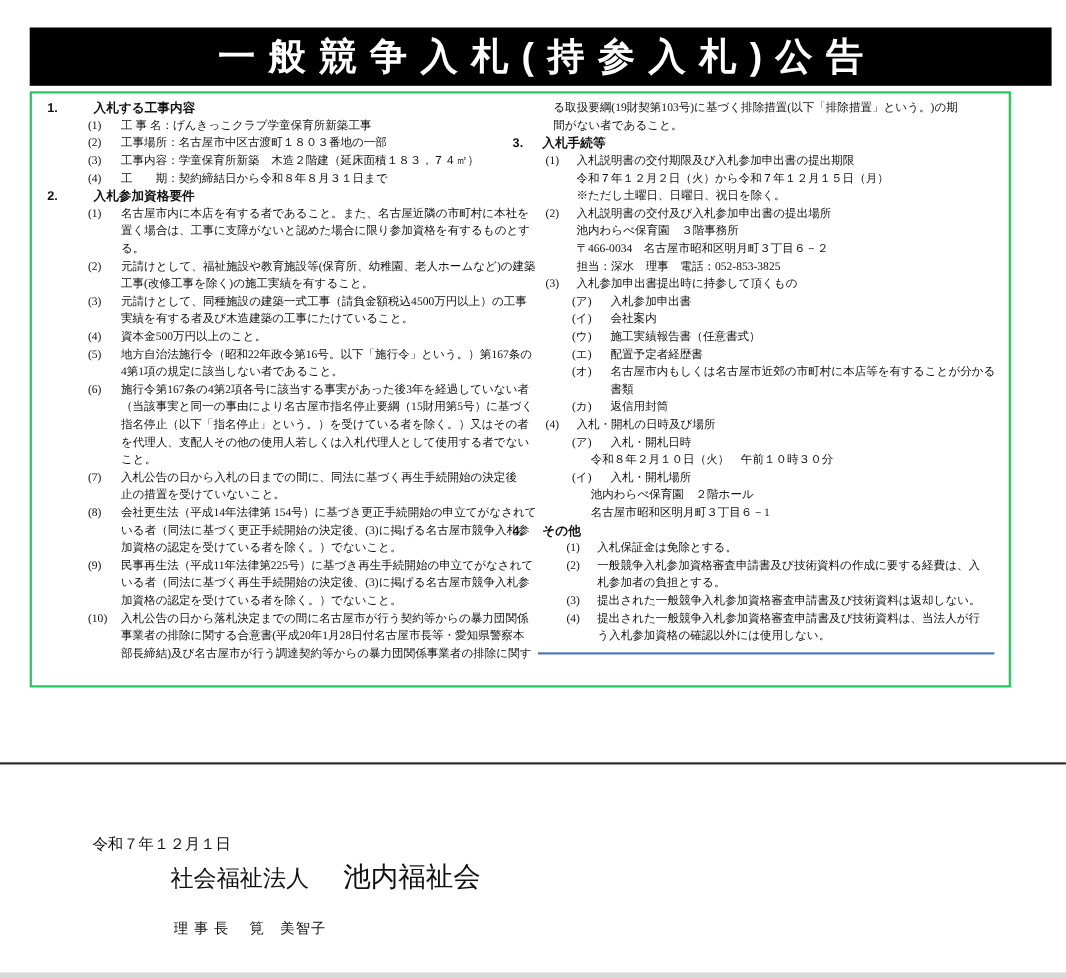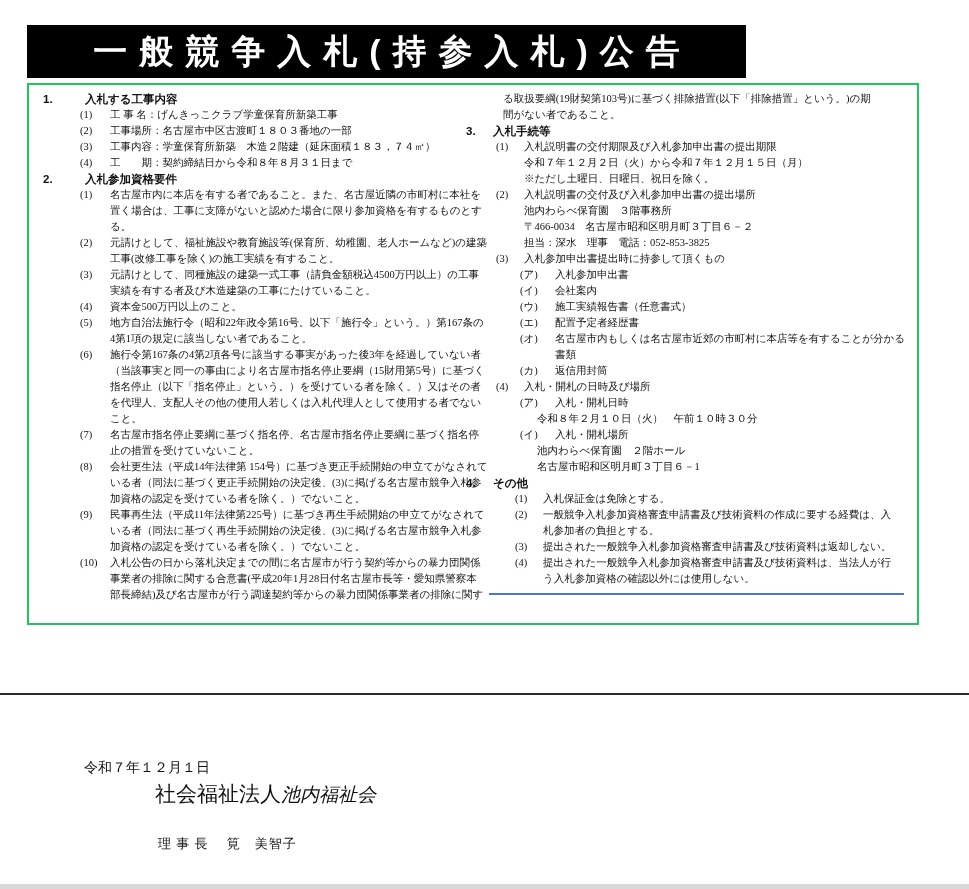--- a/index.html
+++ b/index.html
@@ -1,19 +1,19 @@
 <!DOCTYPE html>
 <html><head>
 <meta charset="utf-8">
 <style>
   html,body{margin:0;padding:0;background:#ffffff;}
   #screen{position:relative;width:969px;height:889px;background:#ffffff;overflow:hidden;
           font-family:"Liberation Serif","DejaVu Serif",serif;color:#111;}
   
-  .banner{position:absolute;left:27px;top:25px;width:719px;height:53px;background:#000000;
+  .banner{position:absolute;left:27px;top:25px;width:929px;height:53px;background:#000000;
           display:flex;align-items:center;justify-content:center;}
   .banner .ttl{color:#ffffff;font-family:"Liberation Sans","DejaVu Sans",sans-serif;
                font-weight:700;font-size:34px;letter-spacing:12px;white-space:nowrap;text-indent:12px;}
   
   .docbox{position:absolute;left:27px;top:83px;width:888px;height:538px;border:2px solid #22c55e;background:#fff;}
   .col{position:absolute;top:6px;}
   .col-left{left:14px;width:420px;}
   .col-right{left:437px;width:448px;}
   .r{line-height:16px;font-size:10.5px;white-space:nowrap;}
   .sec-row{margin-top:0;line-height:16px;font-size:11.5px;font-weight:700;white-space:nowrap;
@@ -38,21 +38,21 @@
   .col-right .lv-subsub{padding-left:71px;}
   .col-right .lv-item4{padding-left:49px;}
   .col-right .lv-item4 .lbl{width:28px;}
   .col-right .lv-item4cont{padding-left:77px;}
   .blue-rule{height:2px;width:415px;margin:6px 0 0 23px;background:#4f76c0;}
   
   .page-divider{position:absolute;left:0;top:693px;width:969px;height:2px;background:#2c2c2c;}
   .issue-date{position:absolute;left:84px;top:759px;font-size:14px;white-space:nowrap;}
   .org-line{position:absolute;left:155px;top:780px;display:flex;align-items:baseline;white-space:nowrap;}
   .org-type{font-size:21px;text-align:right;}
-  .org-name{font-size:19px;font-style:italic;}
+  .org-name{font-size:25px;margin-left:31px;}
   .signer-line{position:absolute;left:158px;top:835px;font-size:13px;letter-spacing:1px;white-space:nowrap;}
   .signer-name{margin-left:14px;}
   .bottom-strip{position:absolute;left:0;top:884px;width:969px;height:5px;background:#d9d9d9;}
 </style>
 </head>
 <body>
 
 <div id="screen">
 
   <div class="banner">
@@ -75,21 +75,21 @@
         <div class="r lv-item"><span class="lbl">(3)</span><span class="txt">元請けとして、同種施設の建築一式工事（請負金額税込4500万円以上）の工事</span></div>
         <div class="r lv-cont"><span class="txt">実績を有する者及び木造建築の工事にたけていること。</span></div>
         <div class="r lv-item"><span class="lbl">(4)</span><span class="txt">資本金500万円以上のこと。</span></div>
         <div class="r lv-item"><span class="lbl">(5)</span><span class="txt">地方自治法施行令（昭和22年政令第16号。以下「施行令」という。）第167条の</span></div>
         <div class="r lv-cont"><span class="txt">4第1項の規定に該当しない者であること。</span></div>
         <div class="r lv-item"><span class="lbl">(6)</span><span class="txt">施行令第167条の4第2項各号に該当する事実があった後3年を経過していない者</span></div>
         <div class="r lv-cont"><span class="txt">（当該事実と同一の事由により名古屋市指名停止要綱（15財用第5号）に基づく</span></div>
         <div class="r lv-cont"><span class="txt">指名停止（以下「指名停止」という。）を受けている者を除く。）又はその者</span></div>
         <div class="r lv-cont"><span class="txt">を代理人、支配人その他の使用人若しくは入札代理人として使用する者でない</span></div>
         <div class="r lv-cont"><span class="txt">こと。</span></div>
-        <div class="r lv-item"><span class="lbl">(7)</span><span class="txt">名古屋市指名停止要綱に基づく指名停、名古屋市指名停止要綱に基づく指名停</span></div>
+        <div class="r lv-item"><span class="lbl">(7)</span><span class="txt">入札公告の日から入札の日までの間に、同法に基づく再生手続開始の決定後</span></div>
         <div class="r lv-cont"><span class="txt">止の措置を受けていないこと。</span></div>
         <div class="r lv-item"><span class="lbl">(8)</span><span class="txt">会社更生法（平成14年法律第 154号）に基づき更正手続開始の申立てがなされて</span></div>
         <div class="r lv-cont"><span class="txt">いる者（同法に基づく更正手続開始の決定後、(3)に掲げる名古屋市競争入札参</span></div>
         <div class="r lv-cont"><span class="txt">加資格の認定を受けている者を除く。）でないこと。</span></div>
         <div class="r lv-item"><span class="lbl">(9)</span><span class="txt">民事再生法（平成11年法律第225号）に基づき再生手続開始の申立てがなされて</span></div>
         <div class="r lv-cont"><span class="txt">いる者（同法に基づく再生手続開始の決定後、(3)に掲げる名古屋市競争入札参</span></div>
         <div class="r lv-cont"><span class="txt">加資格の認定を受けている者を除く。）でないこと。</span></div>
         <div class="r lv-item"><span class="lbl">(10)</span><span class="txt">入札公告の日から落札決定までの間に名古屋市が行う契約等からの暴力団関係</span></div>
         <div class="r lv-cont"><span class="txt">事業者の排除に関する合意書(平成20年1月28日付名古屋市長等・愛知県警察本</span></div>
         <div class="r lv-cont"><span class="txt">部長締結)及び名古屋市が行う調達契約等からの暴力団関係事業者の排除に関す</span></div>

